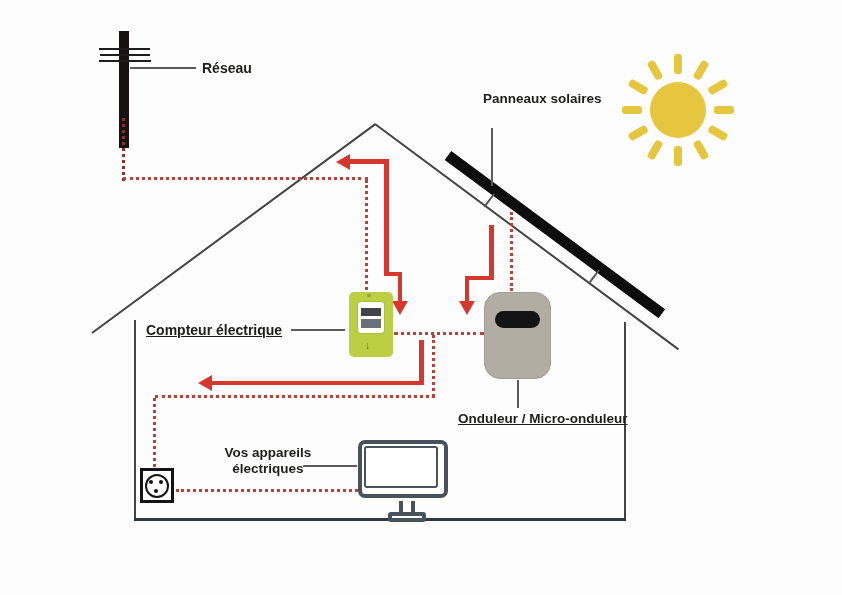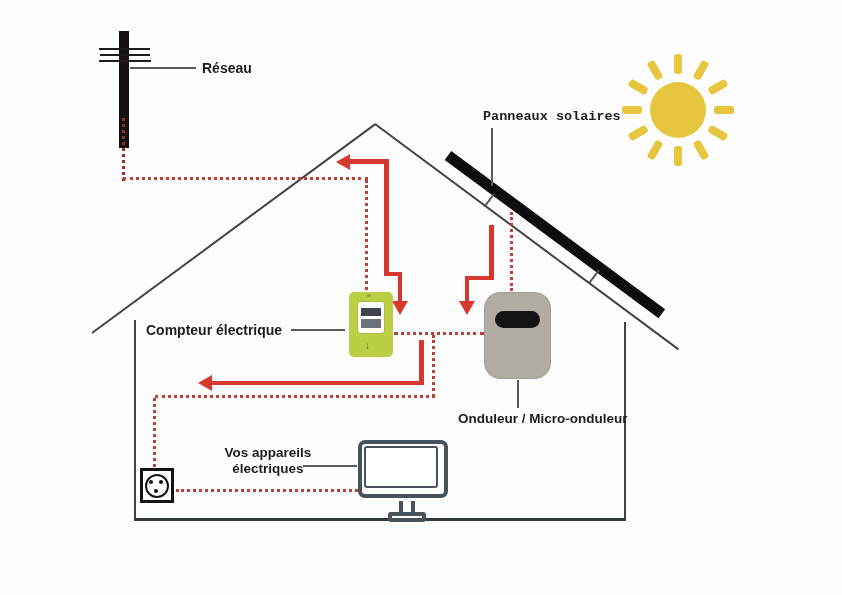--- a/index.html
+++ b/index.html
@@ -77,21 +77,21 @@
   <div class="hline rot" style="left:92px;top:332px;width:352px;height:2px;transform:rotate(-36.4deg);"></div>
   <div class="hline rot" style="left:375px;top:123px;width:378px;height:2px;transform:rotate(36.6deg);"></div>
   <div class="hline" style="left:134px;top:320px;width:2px;height:199px;"></div>
   <div class="hline" style="left:624px;top:322px;width:2px;height:197px;"></div>
   <div class="hline" style="left:134px;top:518px;width:492px;height:3px;background:#33383c;"></div>
 
   <div class="abs rot" style="left:448px;top:150px;width:266px;height:11px;background:#0d0d0d;transform:rotate(36.5deg);"></div>
   <div class="abs rot" style="left:494px;top:193px;width:16px;height:2px;background:#555;transform:rotate(127deg);"></div>
   <div class="abs rot" style="left:599px;top:269px;width:16px;height:2px;background:#555;transform:rotate(127deg);"></div>
   <div class="pointer" style="left:491px;top:128px;width:2px;height:58px;"></div>
-  <div class="abs label" style="left:483px;top:109px;font-size:13.5px;font-family:Liberation Mono, monospace;">Panneaux solaires</div>
+  <div class="abs label" style="left:483px;top:91px;font-size:13.5px;">Panneaux solaires</div>
 
   <div class="dotv" style="left:122px;top:118px;height:63px;border-color:#8e3028;"></div>
   <div class="doth" style="left:123px;top:177px;width:245px;"></div>
   <div class="dotv" style="left:365px;top:180px;height:110px;"></div>
   <div class="dotv" style="left:510px;top:212px;height:79px;"></div>
   <div class="doth" style="left:394px;top:332px;width:90px;"></div>
   <div class="dotv" style="left:432px;top:335px;height:62px;"></div>
   <div class="doth" style="left:155px;top:395px;width:280px;"></div>
   <div class="dotv" style="left:153px;top:398px;height:69px;"></div>
   <div class="doth" style="left:176px;top:489px;width:182px;"></div>
@@ -113,28 +113,28 @@
   <div class="head-left" style="left:198px;top:374.5px;"></div>
 
   <div id="meter">
     <div class="vent"></div>
     <div class="screen">
       <div class="bar1"></div>
       <div class="bar2"></div>
     </div>
     <div class="tinyarrow">↓</div>
   </div>
-  <div class="abs label" style="left:146px;top:322px;">Compteur électrique</div>
+  <div class="abs label" style="left:146px;top:322px;text-decoration:underline;">Compteur électrique</div>
   <div class="pointer" style="left:291px;top:329px;width:54px;height:2px;"></div>
 
   <div id="inverter">
     <div class="pill"></div>
   </div>
   <div class="pointer" style="left:517px;top:380px;width:2px;height:28px;"></div>
-  <div class="abs label" style="left:458px;top:411px;font-size:13.5px;">Onduleur / Micro-onduleur</div>
+  <div class="abs label" style="left:458px;top:411px;font-size:13.5px;text-decoration:underline;">Onduleur / Micro-onduleur</div>
 
   <div id="socket">
     <div class="ring"></div>
     <div class="pin" style="left:6px;top:9px;"></div>
     <div class="pin" style="left:16px;top:9px;"></div>
     <div class="pin" style="left:11px;top:18px;"></div>
   </div>
 
   <div id="monitor">
     <div class="inner"></div>

